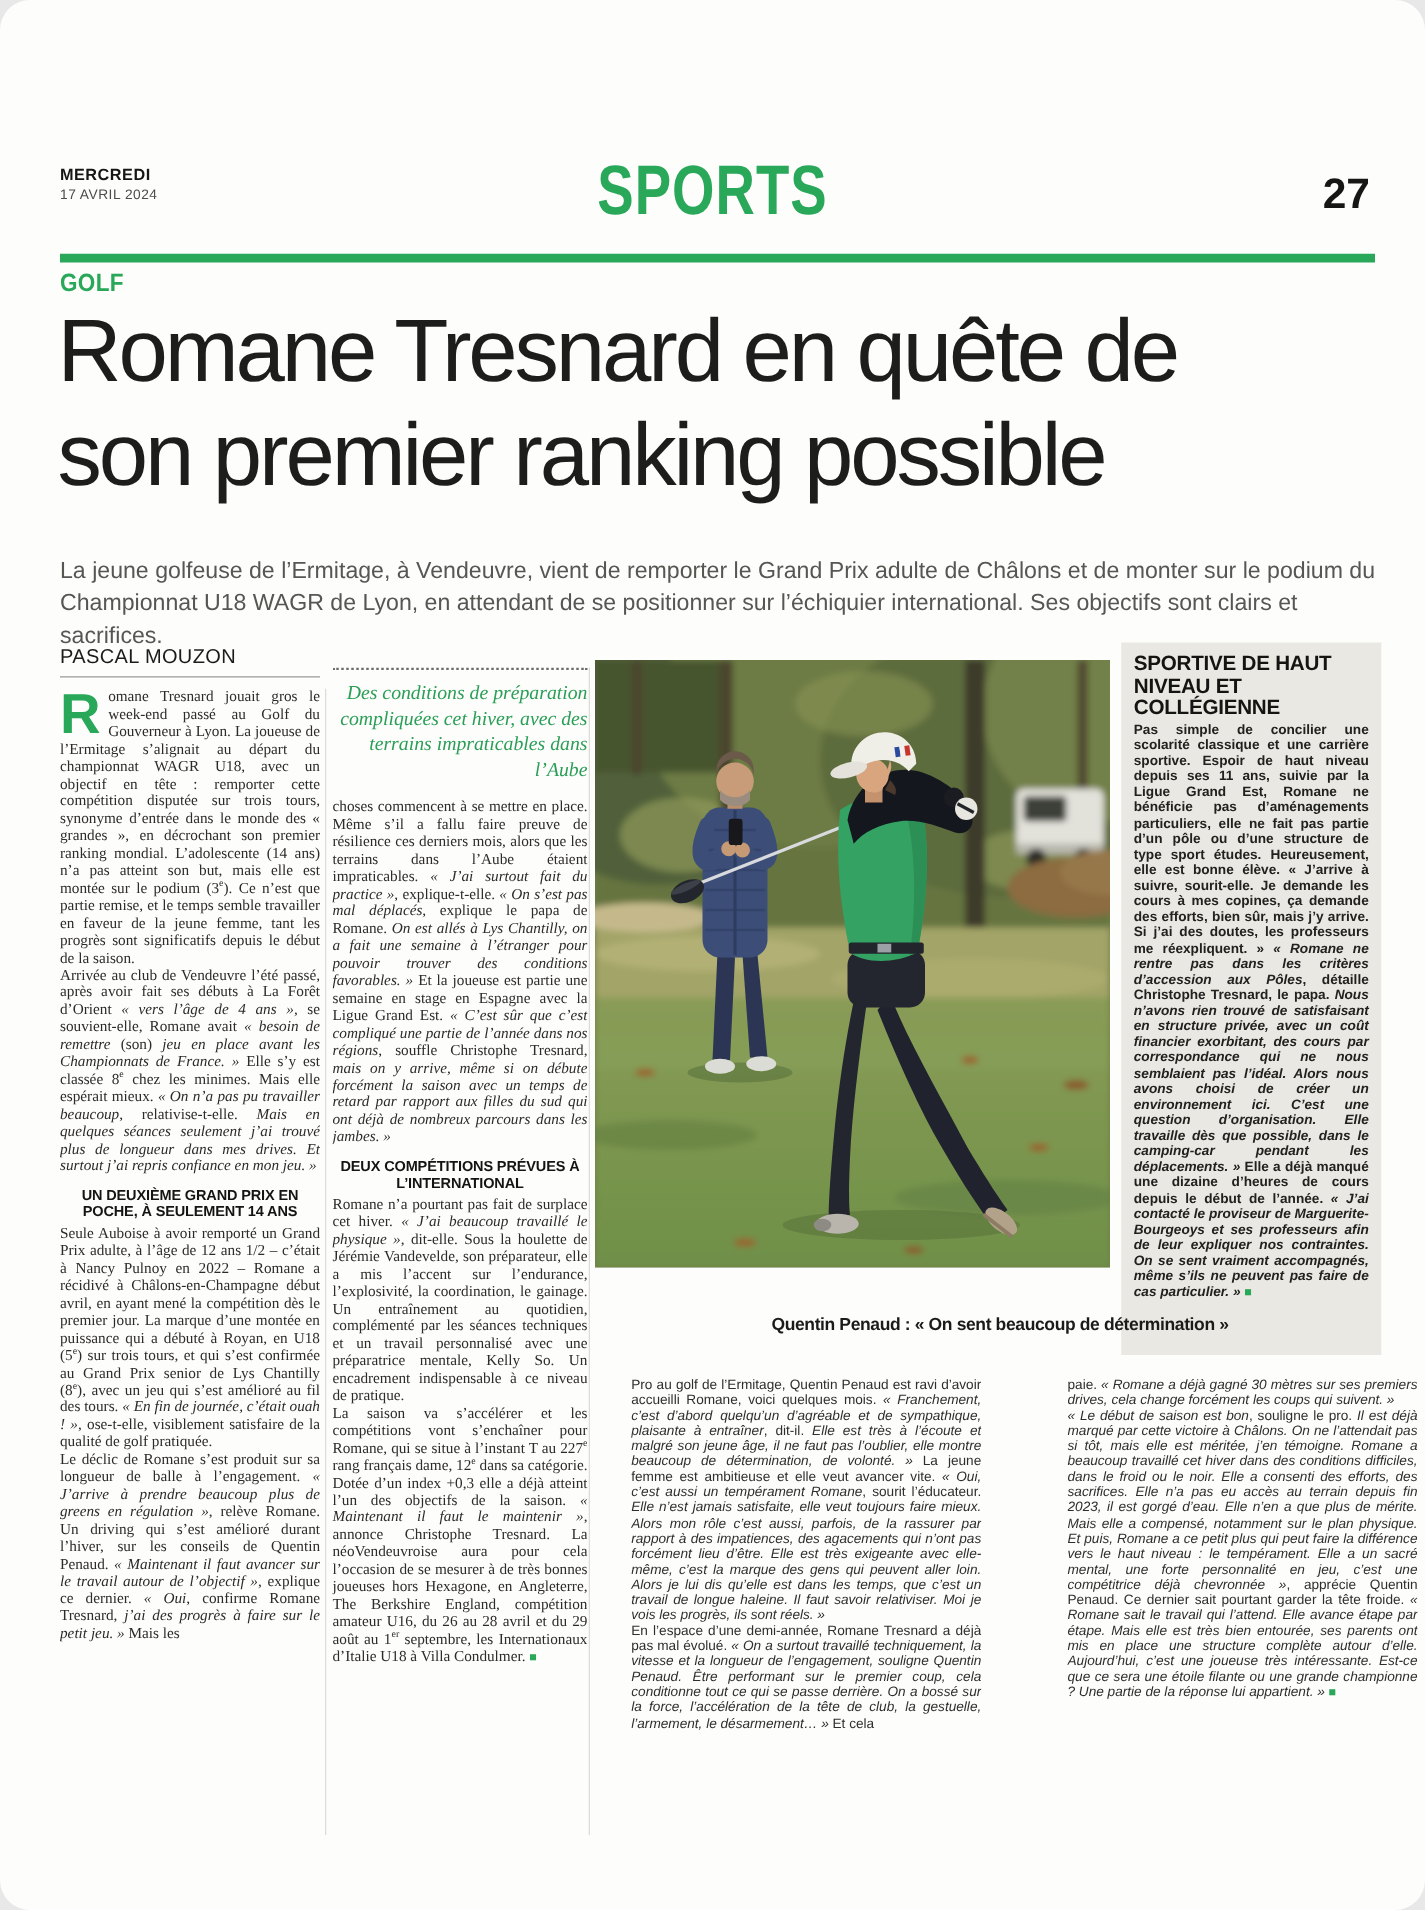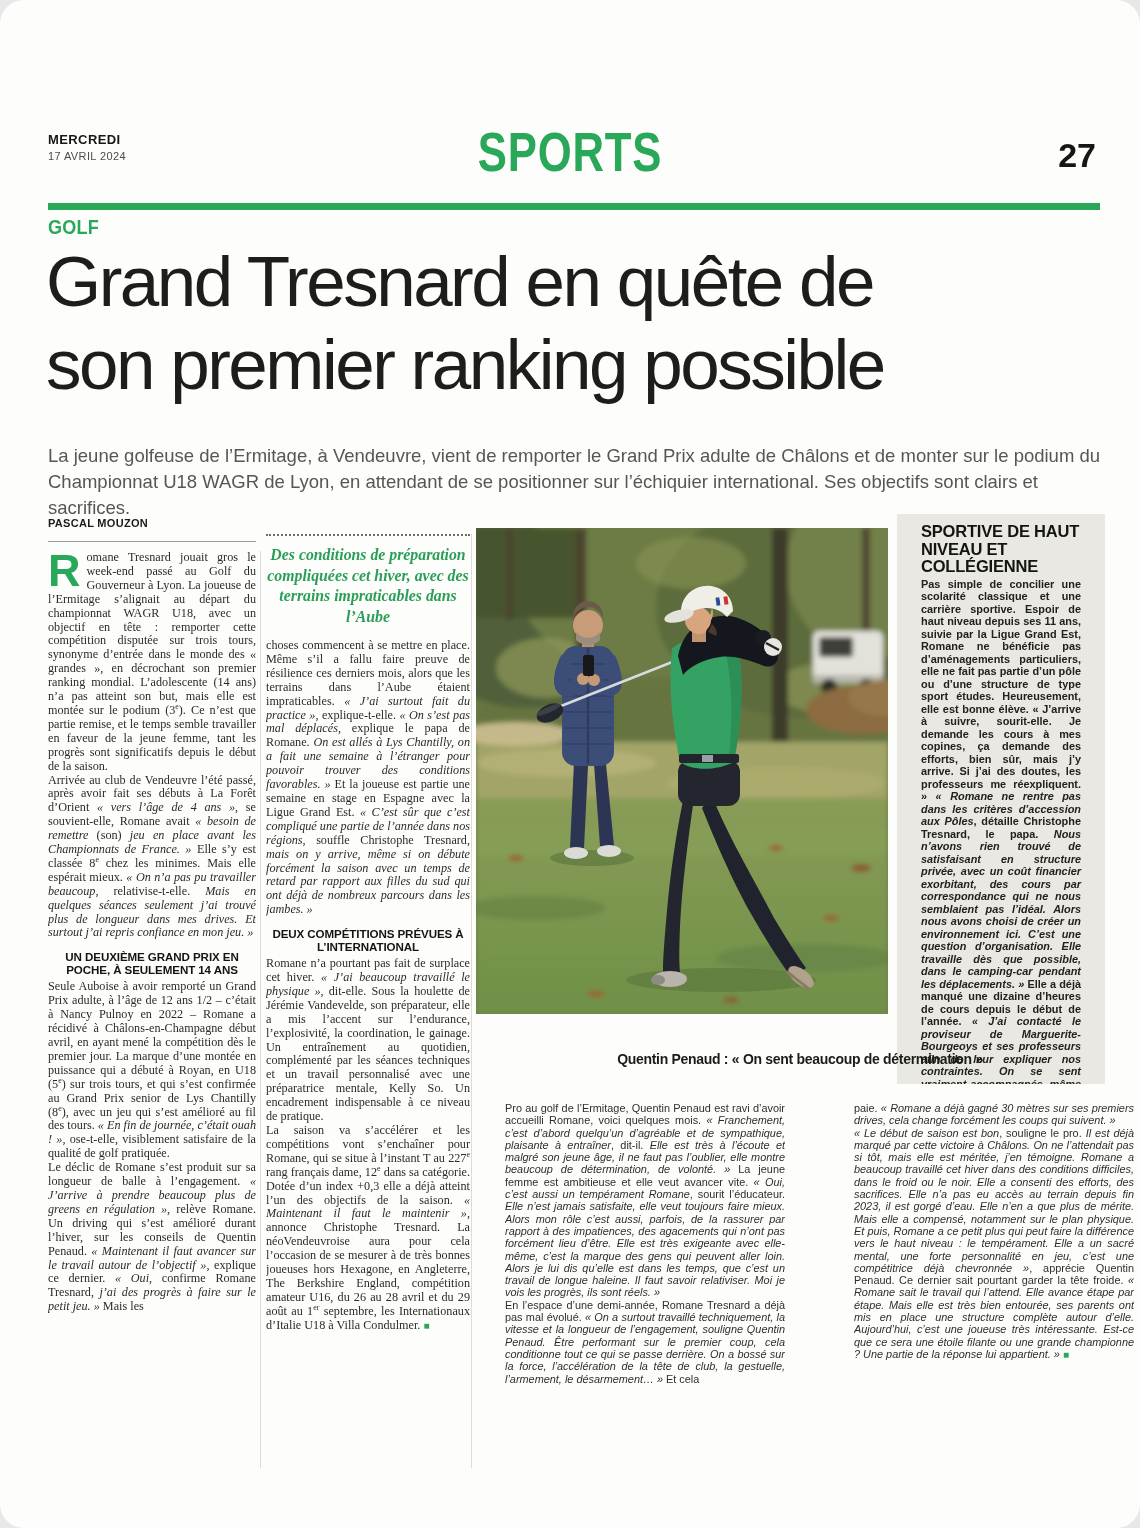--- a/index.html
+++ b/index.html
@@ -24,21 +24,21 @@
   }
   
   .headline{
     position:absolute;left:46px;top:240px;width:1060px;
     font-size:71px;line-height:1.17;letter-spacing:-2.5px;font-weight:400;color:#1d1d1b;
   }
   .lede{
     position:absolute;left:48px;top:443px;width:1054px;
     font-size:18.5px;line-height:1.4;color:#565652;font-weight:400;
   }
-  .byline{position:absolute;left:48px;top:517px;font-size:11px;font-weight:700;letter-spacing:.3px;color:#1b1b19;}
+  .byline{position:absolute;left:48px;top:517px;font-size:16px;font-weight:400;letter-spacing:.3px;color:#1b1b19;}
   .byline-rule{position:absolute;left:48px;top:541px;width:208px;height:1px;background:#9a9a94;}
   .vrule{position:absolute;width:1px;background:#dddcd6;}
   
   .bodycol{
     position:absolute;font-family:"Liberation Serif",serif;
     font-size:12.2px;line-height:13.9px;text-align:justify;color:#2c2b29;
     overflow:hidden;
   }
   .bodycol p{margin:0;}
   .col1{left:48px;top:551px;width:208px;height:925px;}
@@ -47,35 +47,35 @@
   .dropcap{
     float:left;font-family:"Liberation Sans",sans-serif;font-weight:700;
     font-size:45px;line-height:37px;color:#2aa85a;padding:1px 6px 0 0;
   }
   .subhead{
     font-family:"Liberation Sans",sans-serif;font-weight:800;font-size:11.6px;
     line-height:13px;letter-spacing:-.1px;color:#141412;margin:10px 0 4px;text-align:center;
   }
   .pullquote{
     font-family:"Liberation Serif",serif;font-style:italic;color:#2a9e57;
-    font-size:15.8px;line-height:20.5px;text-align:center;margin-bottom:12px;font-weight:700;
+    font-size:15.8px;line-height:20.5px;text-align:right;margin-bottom:12px;font-weight:400;
   }
   sup{font-size:65%;vertical-align:super;line-height:0;}
   .endmark{color:#2aa85a;font-size:10px;}
   
   .photo{position:absolute;left:476px;top:528px;width:412px;height:486px;overflow:hidden;background:#6f7d46;}
   .caption{
     position:absolute;left:476px;top:1019px;width:412px;
     font-size:12px;font-weight:700;line-height:1.3;color:#1c1c1a;letter-spacing:-.1px;
   }
   .credit{color:#8f8f89;font-weight:400;font-size:11px;letter-spacing:.5px;}
   
   .sidebar{
     position:absolute;left:897px;top:514px;width:208px;height:570px;
-    background:#e9e8e2;box-sizing:border-box;padding:9px 24px;overflow:hidden;
+    background:#e9e8e2;box-sizing:border-box;padding:9px 10px;overflow:hidden;
   }
   .sidebar-title{font-size:16.5px;font-weight:800;line-height:17.5px;letter-spacing:-.2px;color:#141412;margin-bottom:2px;}
   .sidebar-body{font-size:10.9px;font-weight:700;line-height:12.5px;text-align:justify;color:#21211f;}
   
   .interview-title{
     position:absolute;left:500px;top:1051px;width:600px;text-align:center;
     font-size:14px;font-weight:700;letter-spacing:-.3px;color:#1b1b19;white-space:nowrap;
   }
   .intcol{
     position:absolute;top:1102px;width:280px;font-size:10.9px;line-height:12.3px;
@@ -93,21 +93,21 @@
   <div class="dateblock">
     <div class="weekday">MERCREDI</div>
     <div class="dateline">17 AVRIL 2024</div>
   </div>
   <div class="section-title">SPORTS</div>
   <div class="pagenum">27</div>
   <div class="greenbar"></div>
   <div class="rubric">GOLF</div>
 
   <div class="headline">
-    <div>Grand Tresnard en quête de</div>
+    <div>Romane Tresnard en quête de</div>
     <div>son premier ranking possible</div>
   </div>
   <div class="lede">La jeune golfeuse de l’Ermitage, à Vendeuvre, vient de remporter le Grand Prix adulte de Châlons et de monter sur le podium du Championnat U18 WAGR de Lyon, en attendant de se positionner sur l’échiquier international. Ses objectifs sont clairs et sacrifices.</div>
   <div class="byline">PASCAL MOUZON</div>
   <div class="byline-rule"></div>
 
   <div class="vrule" style="left:260px;top:551px;height:917px;"></div>
   <div class="vrule" style="left:471px;top:534px;height:934px;"></div>
 
   <div class="bodycol col1">

